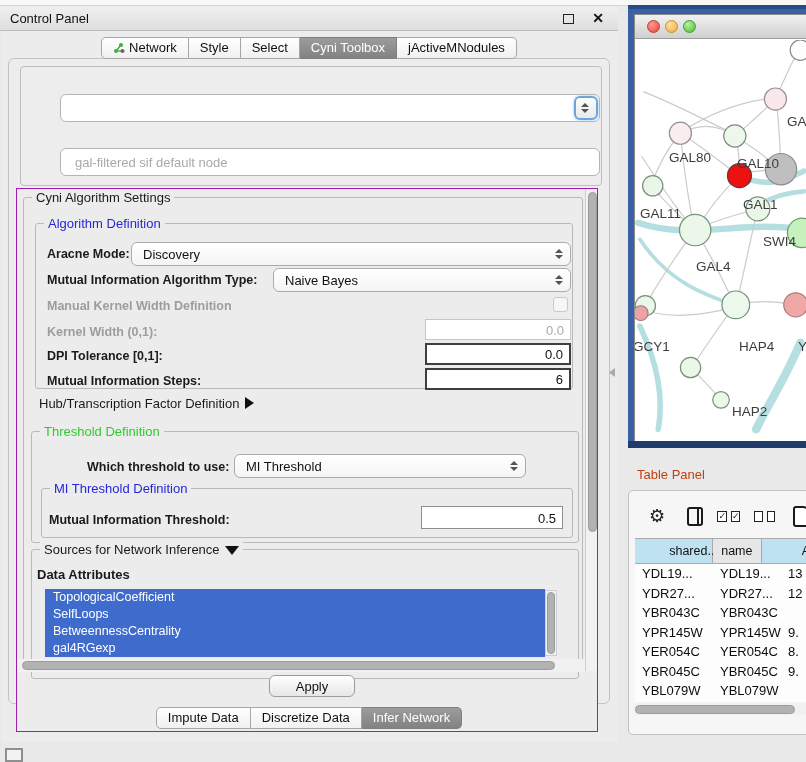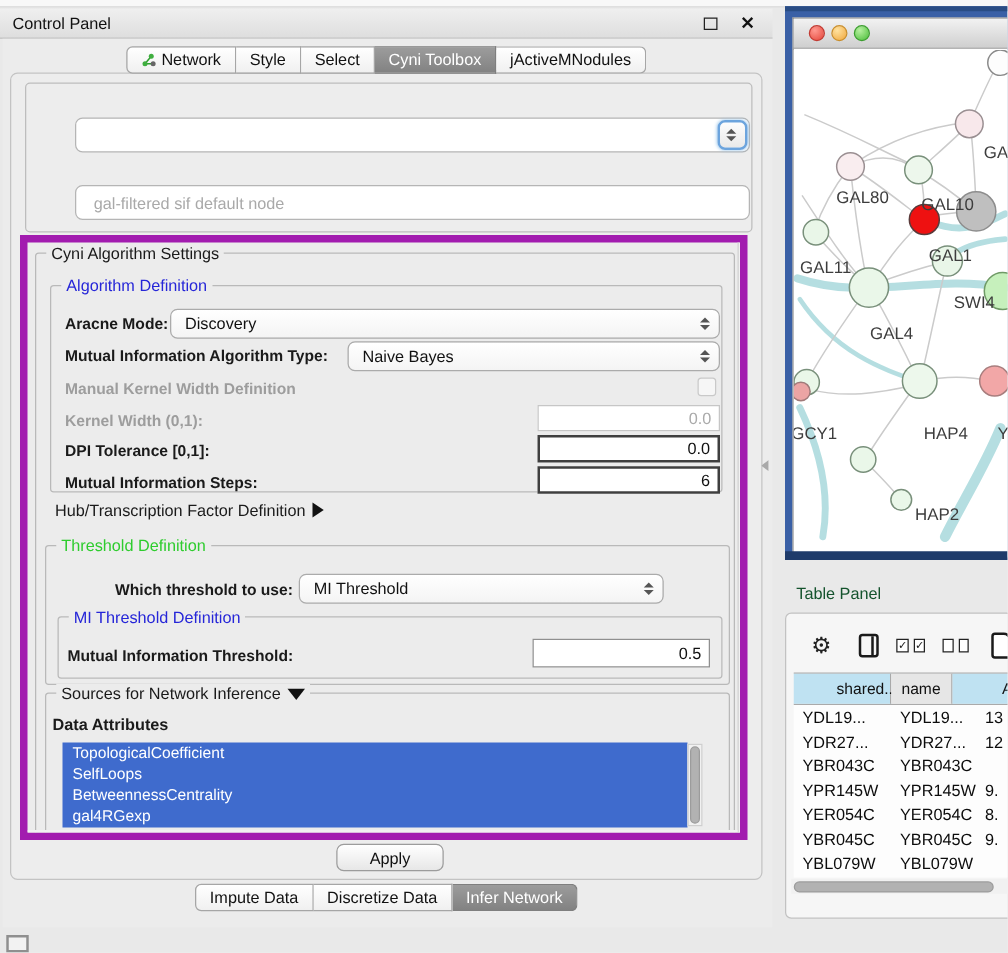--- a/index.html
+++ b/index.html
@@ -38,21 +38,21 @@
 
   
   .popup { left:16px; top:57px; width:559px; height:114px; background:#fff;
     border:1px solid #c9c9c9; border-top:none; border-radius:0 0 9px 9px;
     box-shadow:0 4px 9px rgba(0,0,0,0.35); z-index:5; padding-top:1px; }
   .popup-head { text-align:center; color:#b7b7b7; font-size:13px; line-height:15px; }
   .popup-item { font-size:13px; color:#0d0d0d; line-height:16.2px; padding-left:4px; white-space:nowrap; }
   .popup-item.bold { font-weight:bold; }
 
   
-  .scrollarea { left:16px; top:188px; width:582px; height:484px; border:6px solid #a21caf; background:#ececec; overflow:hidden; }
+  .scrollarea { left:16px; top:188px; width:582px; height:544px; border:1px solid #a21caf; background:#ececec; overflow:hidden; }
   .gbox { position:absolute; border:1px solid #b9b9b9; border-radius:3px; }
   .gtitle { position:absolute; top:-8px; left:8px; background:#ececec; padding:0 4px; font-size:13px; color:#1a1a1a; white-space:nowrap; }
   .gtitle.blue { color:#2626d8; }
   .gtitle.green { color:#2ecc2e; }
   .lbl { position:absolute; font-size:12.5px; font-weight:bold; color:#1a1a1a; white-space:nowrap; }
   .lbl.dis { color:#9d9d9d; }
   .lbl.plain { font-weight:normal; font-size:13px; }
   .combo { position:absolute; background:linear-gradient(#ffffff,#f4f4f4); border:1px solid #ababab; border-radius:6px; }
   .combo .ctext { position:absolute; left:11px; top:50%; transform:translateY(-50%); font-size:13px; color:#111; }
   .carrows { position:absolute; right:7px; top:50%; transform:translateY(-50%); display:flex; flex-direction:column; gap:2px; }
@@ -81,21 +81,21 @@
   .mac-window { position:absolute; left:6px; top:5px; width:172px; height:431px; background:#fff; border:1px solid #8a8a8a; border-right:none; border-bottom:none; }
   .mac-titlebar { position:absolute; left:0; top:0; width:100%; height:24px; background:linear-gradient(#f2f2f2,#cfcfcf); border-bottom:1px solid #9c9c9c; }
   .tl { position:absolute; top:5px; width:13px; height:13px; border-radius:50%; }
   .tl.red { left:12px; background:radial-gradient(circle at 35% 30%, #ff9990, #e4463a); border:1px solid #c23b33; }
   .tl.yellow { left:30px; background:radial-gradient(circle at 35% 30%, #ffe2a0, #f0a73c); border:1px solid #c98f2e; }
   .tl.green { left:48px; background:radial-gradient(circle at 35% 30%, #b7f0a0, #49bd38); border:1px solid #3d9e30; }
   .net-content { position:absolute; left:0; top:25px; width:172px; height:406px; background:#fff; overflow:hidden; }
   .node-label { position:absolute; font-size:13.5px; color:#3d3d3d; white-space:nowrap; }
 
   
-  .tp-title { left:628px; top:461px; width:178px; height:26px; display:flex; align-items:center; font-size:13px; color:#14532d; }
+  .tp-title { left:628px; top:461px; width:178px; height:26px; display:flex; align-items:center; font-size:13px; color:#c2410c; }
   .tp-box { left:628px; top:490px; width:182px; height:245px; background:#f6f6f6; border:1px solid #c2c2c2; border-radius:5px; overflow:hidden; }
   .tp-toolbar { position:absolute; left:0; top:8px; width:100%; height:34px; display:flex; align-items:center; }
   .gear { font-size:18px; color:#222; margin-left:20px; }
   .cols-icon { width:22px; height:19px; border:2px solid #1a1a1a; border-radius:3px; margin-left:22px; position:relative; }
   .cols-icon::after { content:""; position:absolute; left:8px; top:0; width:2px; height:100%; background:#1a1a1a; }
   .mini-box { width:11px; height:11px; border:1.5px solid #222; display:inline-flex; align-items:center; justify-content:center; font-size:9px; color:#222; margin-left:4px; background:#fff; }
   .doc-icon { width:22px; height:21px; border:2px solid #1a1a1a; border-radius:3px 6px 3px 3px; margin-left:18px; background:#fff; }
   .tp-header { position:absolute; left:6px; top:47px; width:176px; height:26px; display:flex; border-top:1px solid #aaa; border-bottom:1px solid #aaa; }
   .tp-hcell { height:100%; border-right:1px solid #a9a9a9; display:flex; align-items:center; justify-content:center; font-size:12.5px; color:#111; }
   .tp-hcell.blue { background:#bfe2f2;padding-left:40px; }

